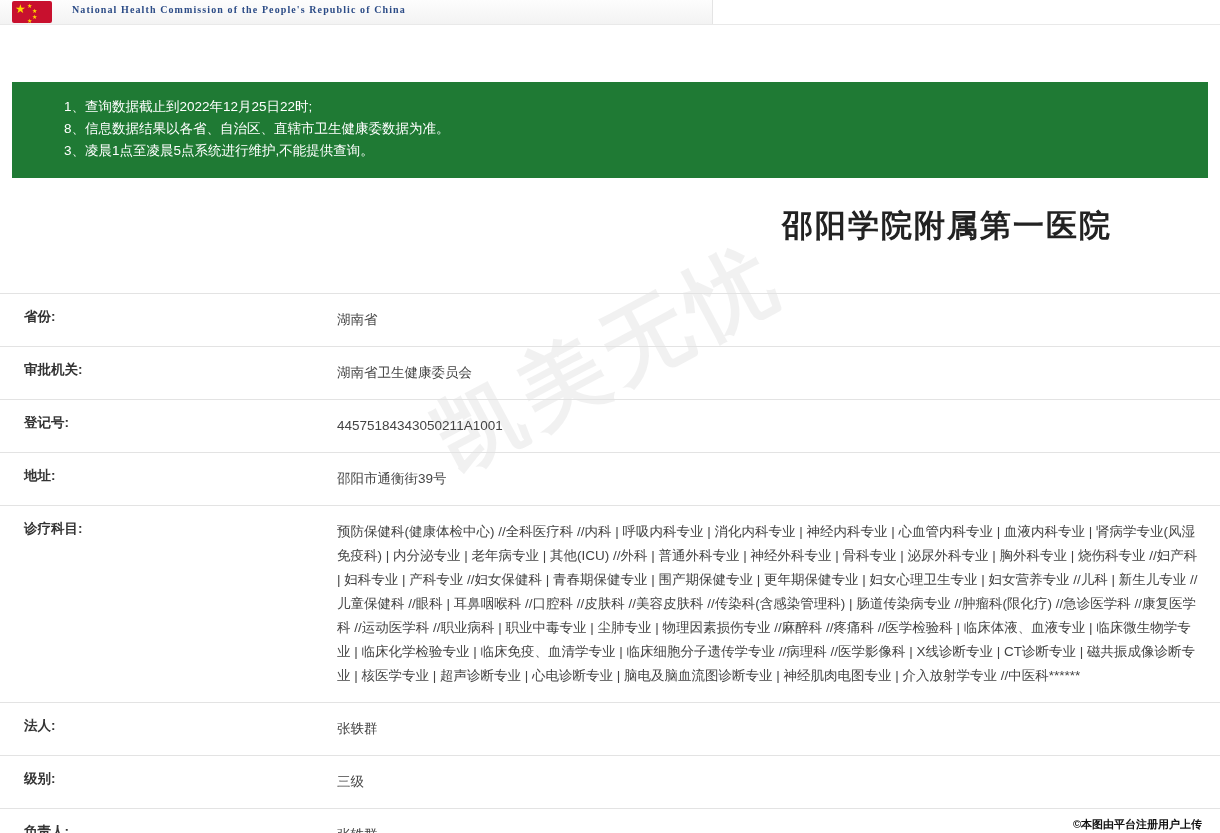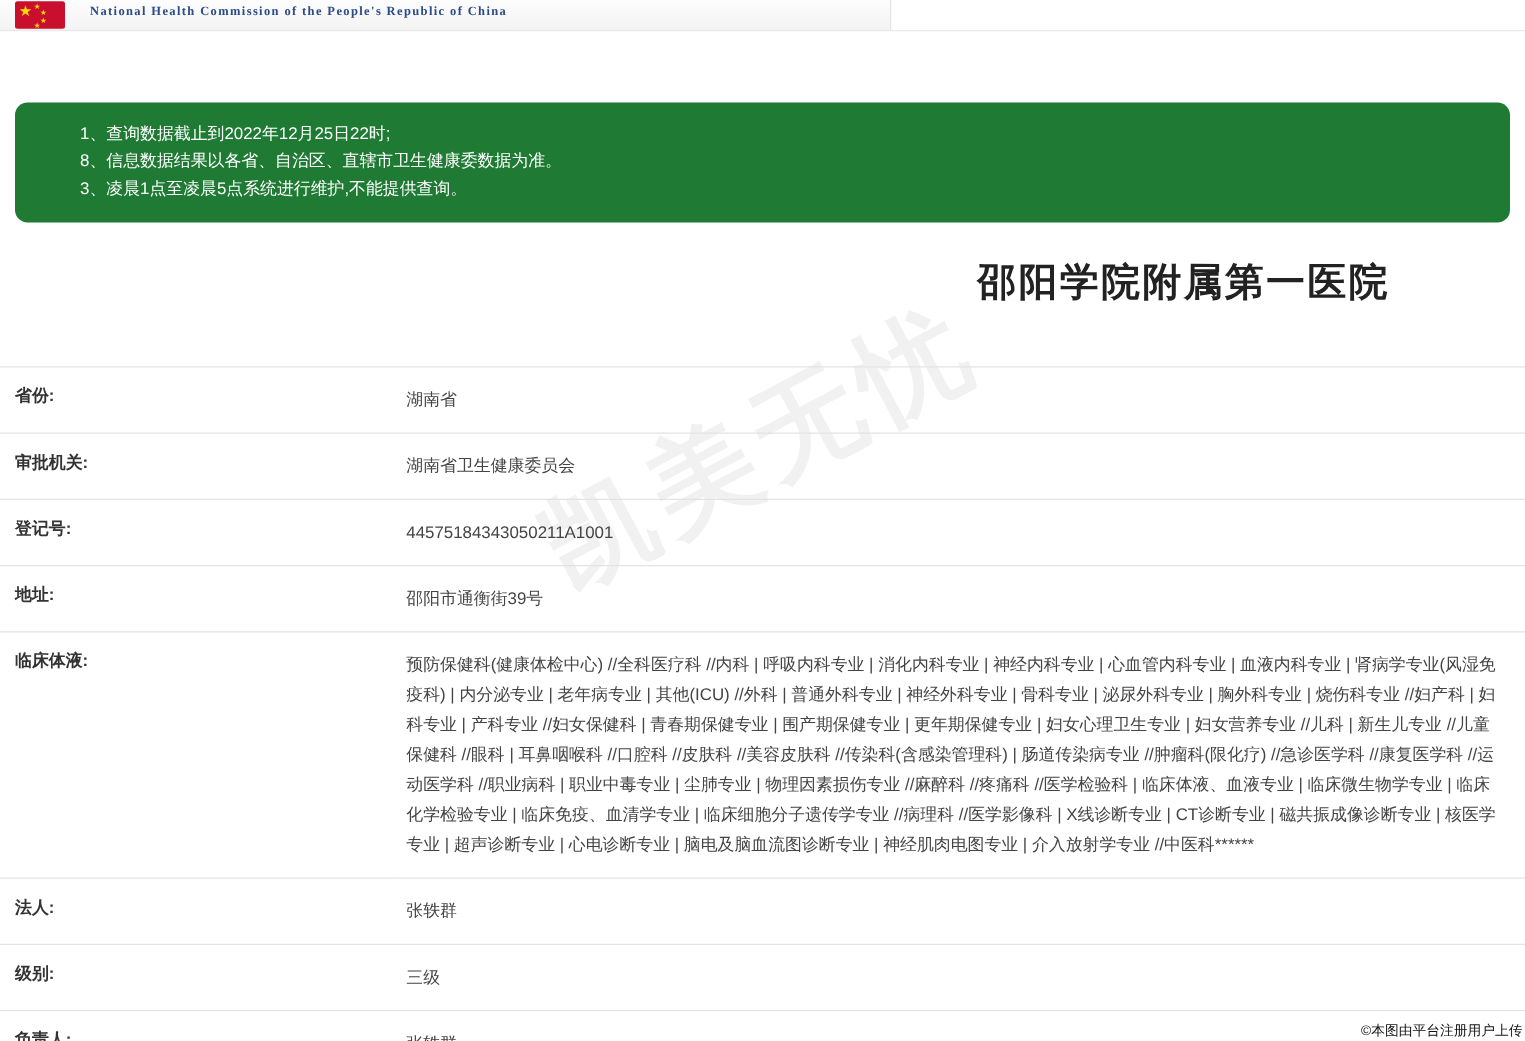--- a/index.html
+++ b/index.html
@@ -67,21 +67,21 @@
   }
 
   
   .notice {
     position: absolute;
     left: 12px;
     top: 82px;
     width: 1196px;
     background: #1f7a34;
     color: #ffffff;
-    border-radius: 10px;
+    border-radius: 0;
     padding: 14px 0 16px 0;
     box-sizing: border-box;
   }
   .notice-line {
     font-size: 13.5px;
     line-height: 22px;
     padding-left: 52px;
     white-space: nowrap;
   }
 
@@ -110,21 +110,21 @@
   .info-table td {
     border-top: 1px solid #e3e3e3;
     border-bottom: 1px solid #e3e3e3;
     vertical-align: top;
     font-size: 13.5px;
     color: #333;
     padding: 14px 0;
   }
   .info-table td.label {
     width: 305px;
-    padding-left: 12px;
+    padding-left: 24px;
     font-weight: bold;
     color: #333;
     white-space: nowrap;
   }
   .info-table td.value {
     padding-left: 8px;
     padding-right: 21px;
     color: #444;
     line-height: 24px;
     word-break: break-all;
@@ -145,26 +145,26 @@
     letter-spacing: 8px;
     pointer-events: none;
     user-select: none;
     white-space: nowrap;
     font-family: "Liberation Serif", serif;
   }
 
   
   .credit {
     position: absolute;
-    right: 2px;
+    right: 18px;
     bottom: 1px;
     font-size: 11px;
     color: #111;
     background: rgba(255,255,255,0.7);
-    font-weight: normal;
+    font-weight: bold;
     white-space: nowrap;
     text-align: center;
   }
 </style>
 </head>
 <body>
 
 <div class="page">
 
   <div class="topbar">
@@ -202,21 +202,21 @@
       </tr>
       <tr>
         <td class="label">登记号:</td>
         <td class="value">44575184343050211A1001</td>
       </tr>
       <tr>
         <td class="label">地址:</td>
         <td class="value">邵阳市通衡街39号</td>
       </tr>
       <tr>
-        <td class="label">临床体液:</td>
+        <td class="label">诊疗科目:</td>
         <td class="value dept-value">预防保健科(健康体检中心) //全科医疗科 //内科 | 呼吸内科专业 | 消化内科专业 | 神经内科专业 | 心血管内科专业 | 血液内科专业 | 肾病学专业(风湿免疫科) | 内分泌专业 | 老年病专业 | 其他(ICU) //外科 | 普通外科专业 | 神经外科专业 | 骨科专业 | 泌尿外科专业 | 胸外科专业 | 烧伤科专业 //妇产科 | 妇科专业 | 产科专业 //妇女保健科 | 青春期保健专业 | 围产期保健专业 | 更年期保健专业 | 妇女心理卫生专业 | 妇女营养专业 //儿科 | 新生儿专业 //儿童保健科 //眼科 | 耳鼻咽喉科 //口腔科 //皮肤科 //美容皮肤科 //传染科(含感染管理科) | 肠道传染病专业 //肿瘤科(限化疗) //急诊医学科 //康复医学科 //运动医学科 //职业病科 | 职业中毒专业 | 尘肺专业 | 物理因素损伤专业 //麻醉科 //疼痛科 //医学检验科 | 临床体液、血液专业 | 临床微生物学专业 | 临床化学检验专业 | 临床免疫、血清学专业 | 临床细胞分子遗传学专业 //病理科 //医学影像科 | X线诊断专业 | CT诊断专业 | 磁共振成像诊断专业 | 核医学专业 | 超声诊断专业 | 心电诊断专业 | 脑电及脑血流图诊断专业 | 神经肌肉电图专业 | 介入放射学专业 //中医科******</td>
       </tr>
       <tr>
         <td class="label">法人:</td>
         <td class="value">张轶群</td>
       </tr>
       <tr>
         <td class="label">级别:</td>
         <td class="value">三级</td>
       </tr>

